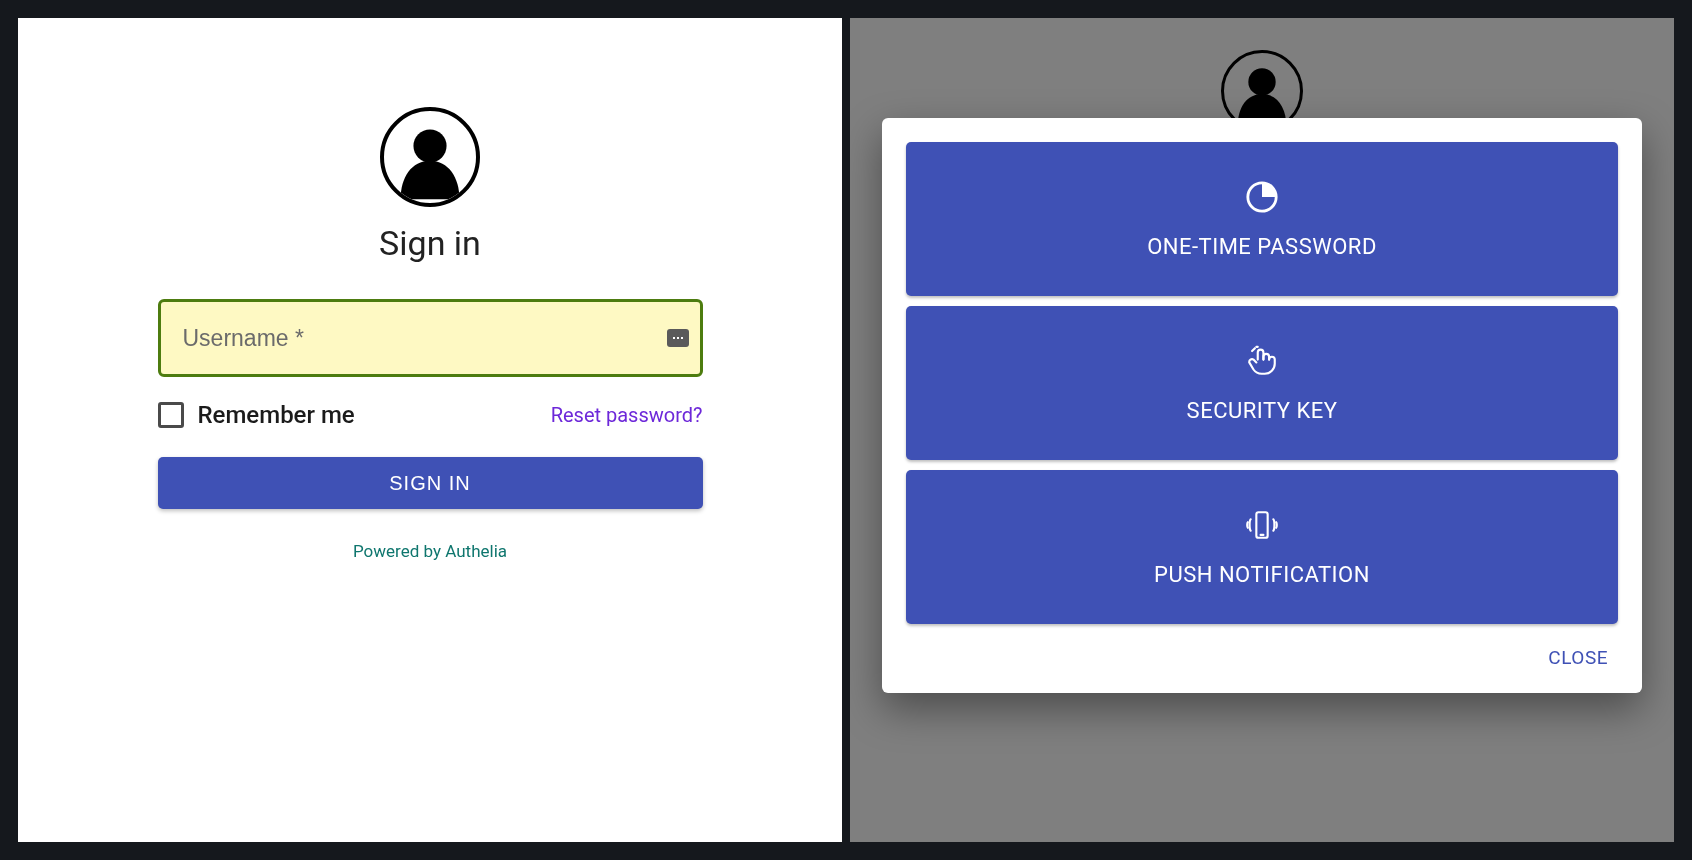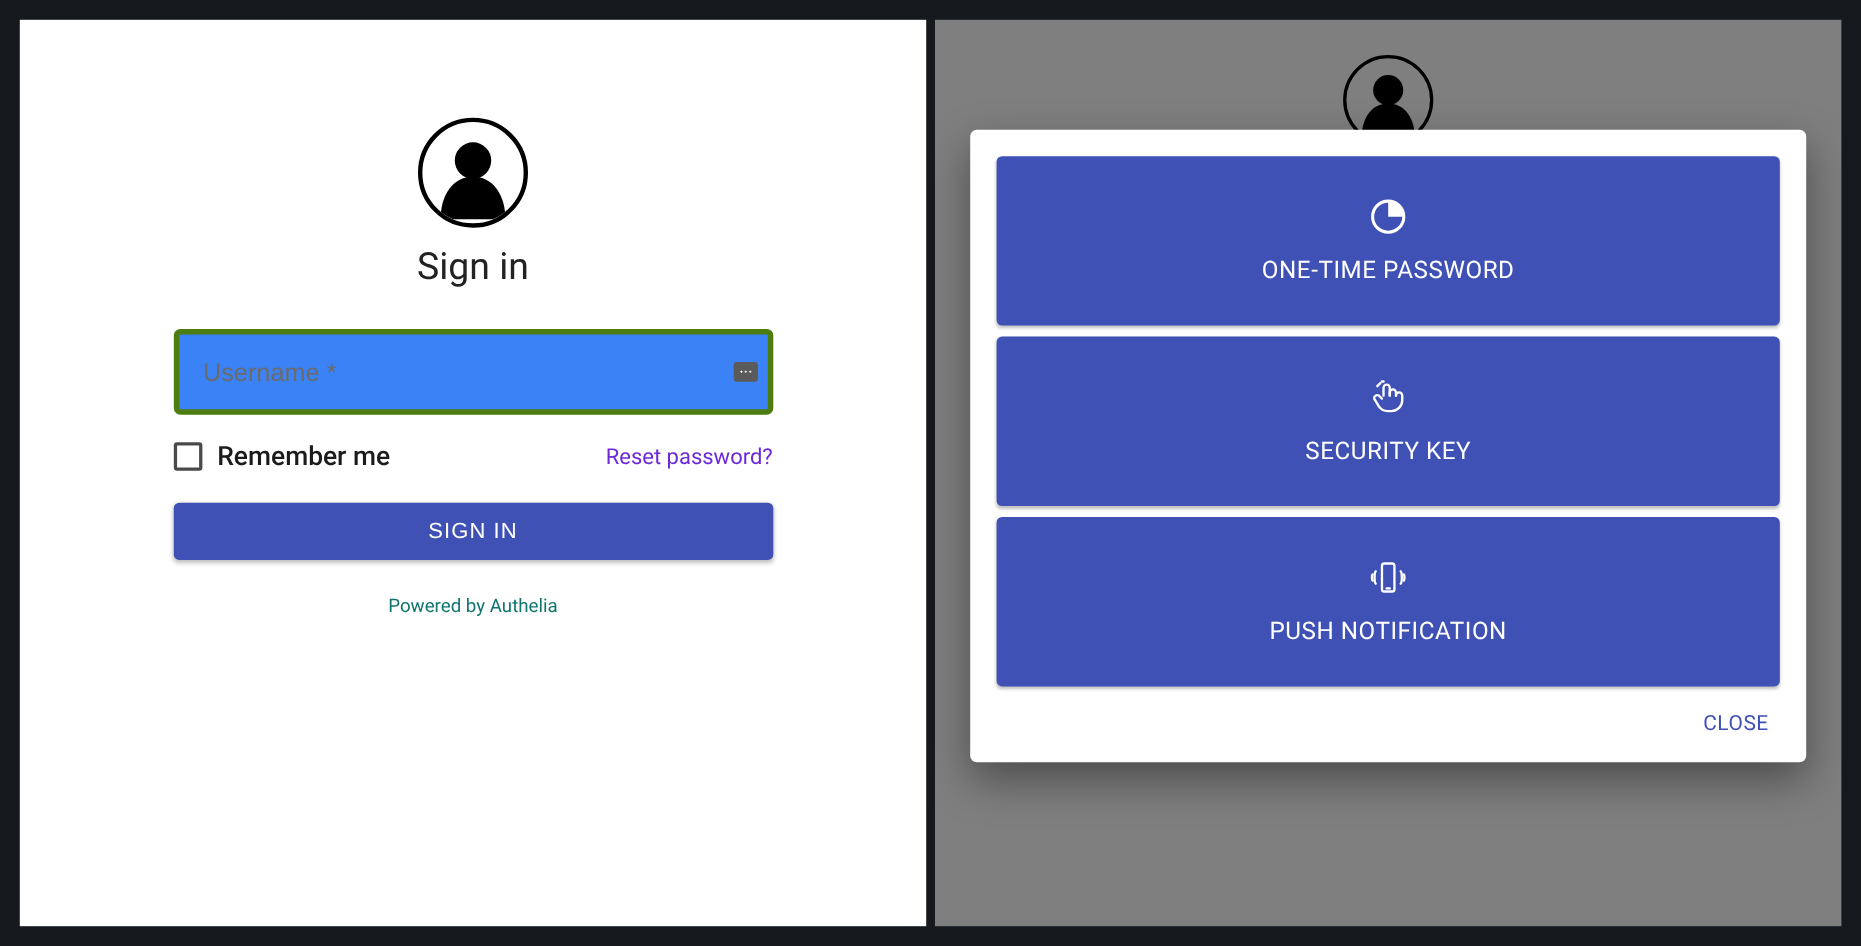--- a/index.html
+++ b/index.html
@@ -57,26 +57,26 @@
     margin-bottom: 36px;
   }
   .field {
     width: 100%;
     position: relative;
     margin-bottom: 24px;
   }
   .field input {
     width: 100%;
     height: 78px;
-    border: 5px solid #4d7c0f;
+    border: 3px solid #4d7c0f;
     border-radius: 6px;
     padding: 0 54px 0 22px;
     font-size: 23px;
     color: #333;
-    background: #3b82f6;
+    background: #fef9c3;
     outline: none;
   }
   .field input::placeholder {
     color: #6b6b6b;
   }
   .pw-toggle {
     position: absolute;
     right: 14px;
     top: 50%;
     transform: translateY(-50%);

